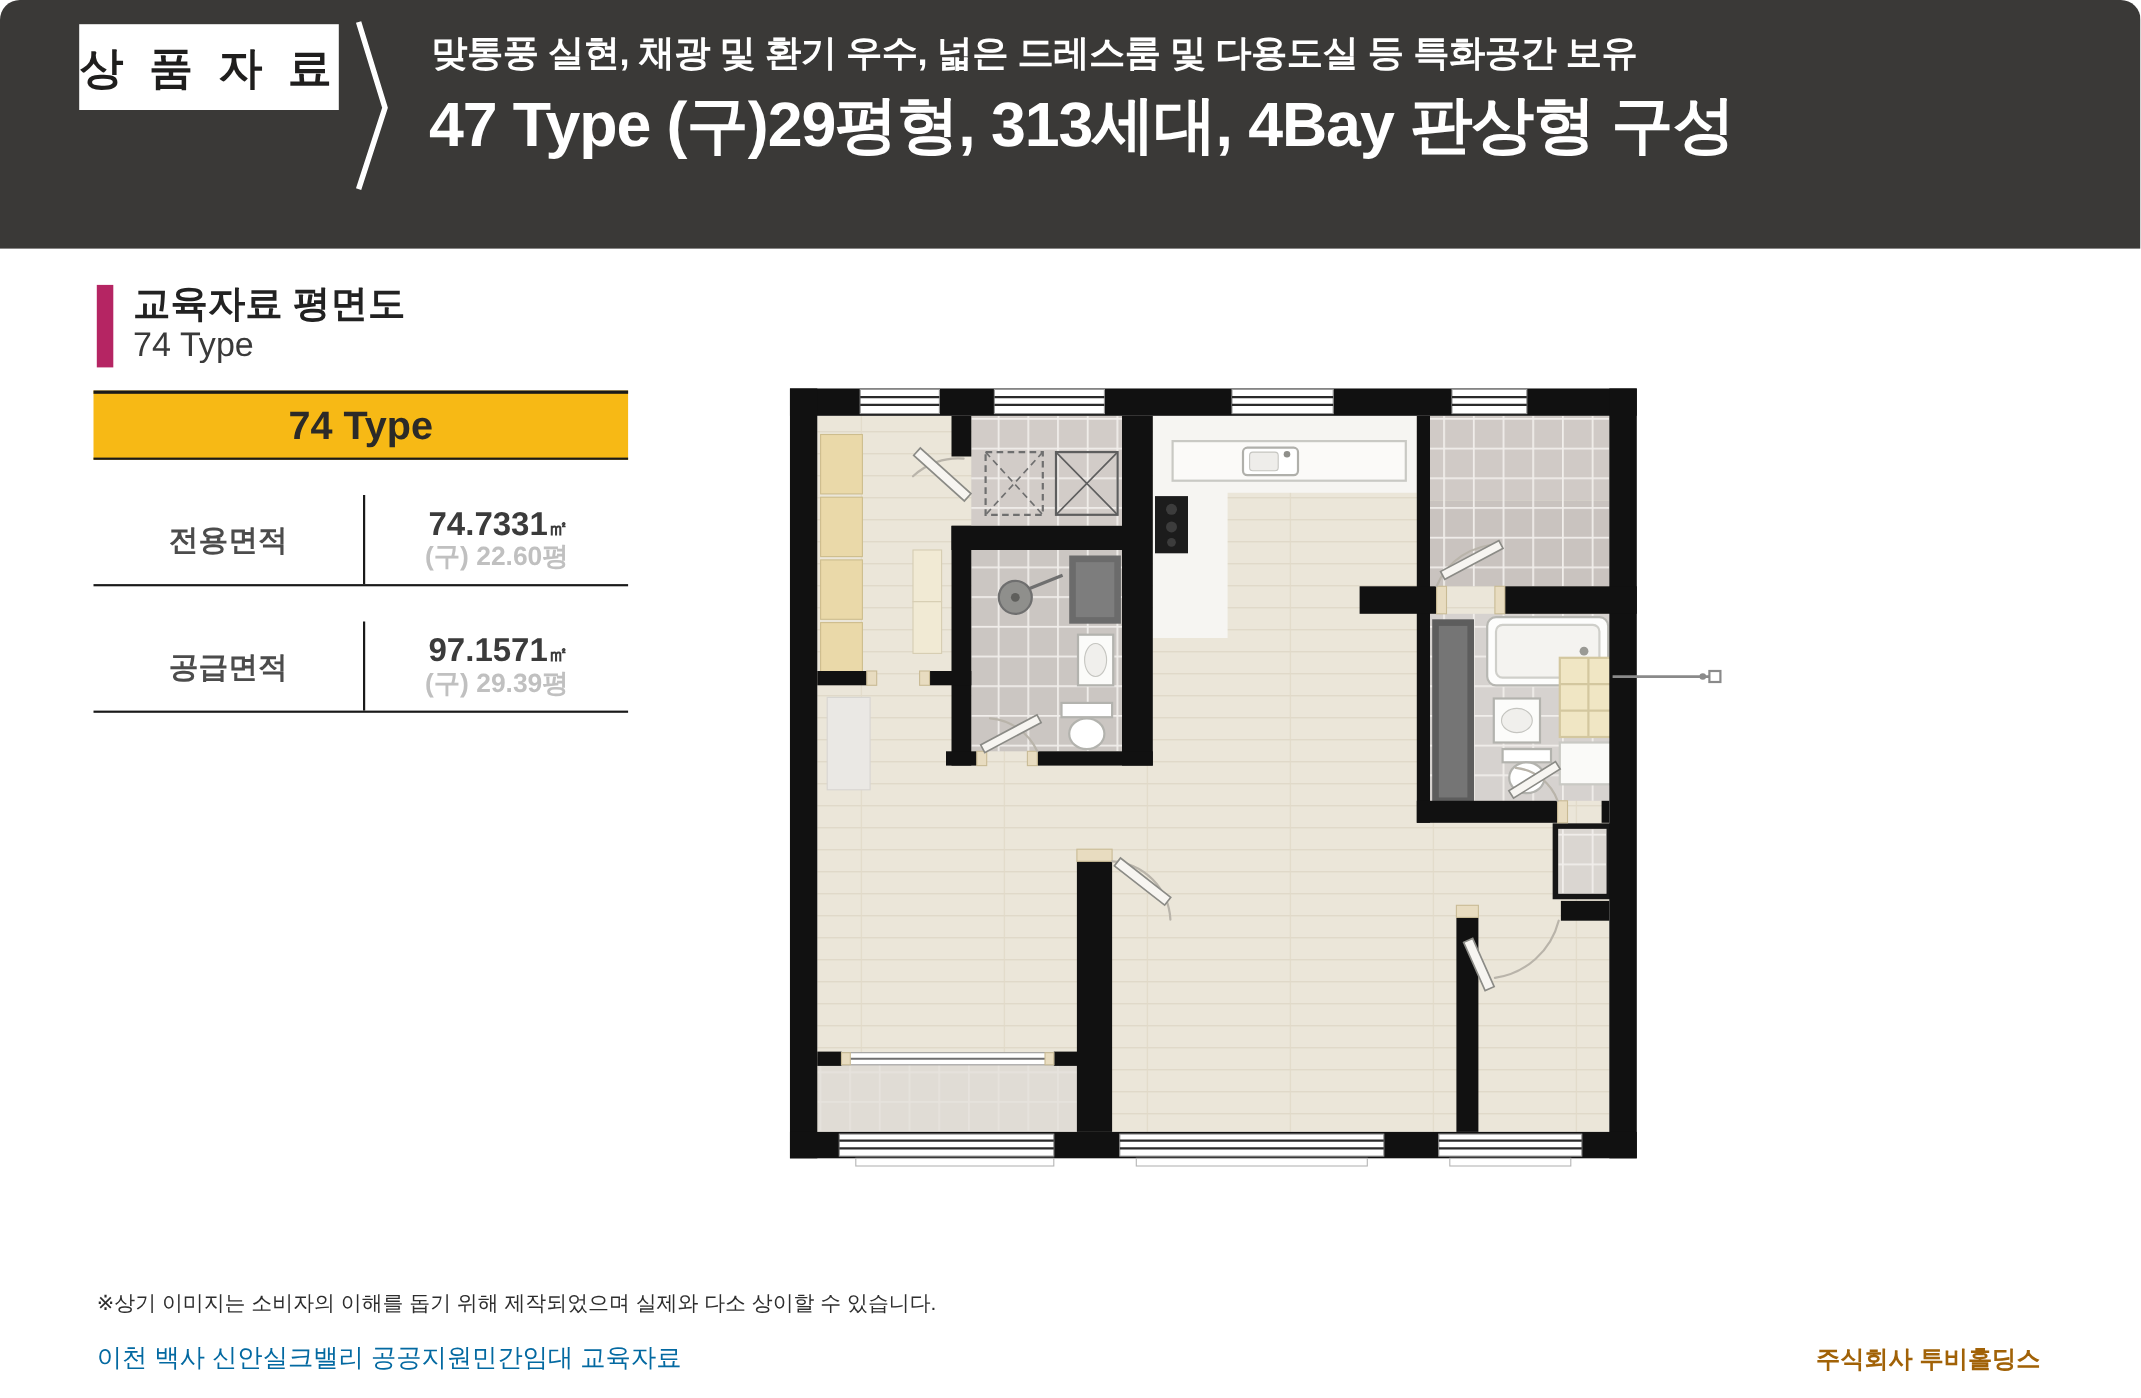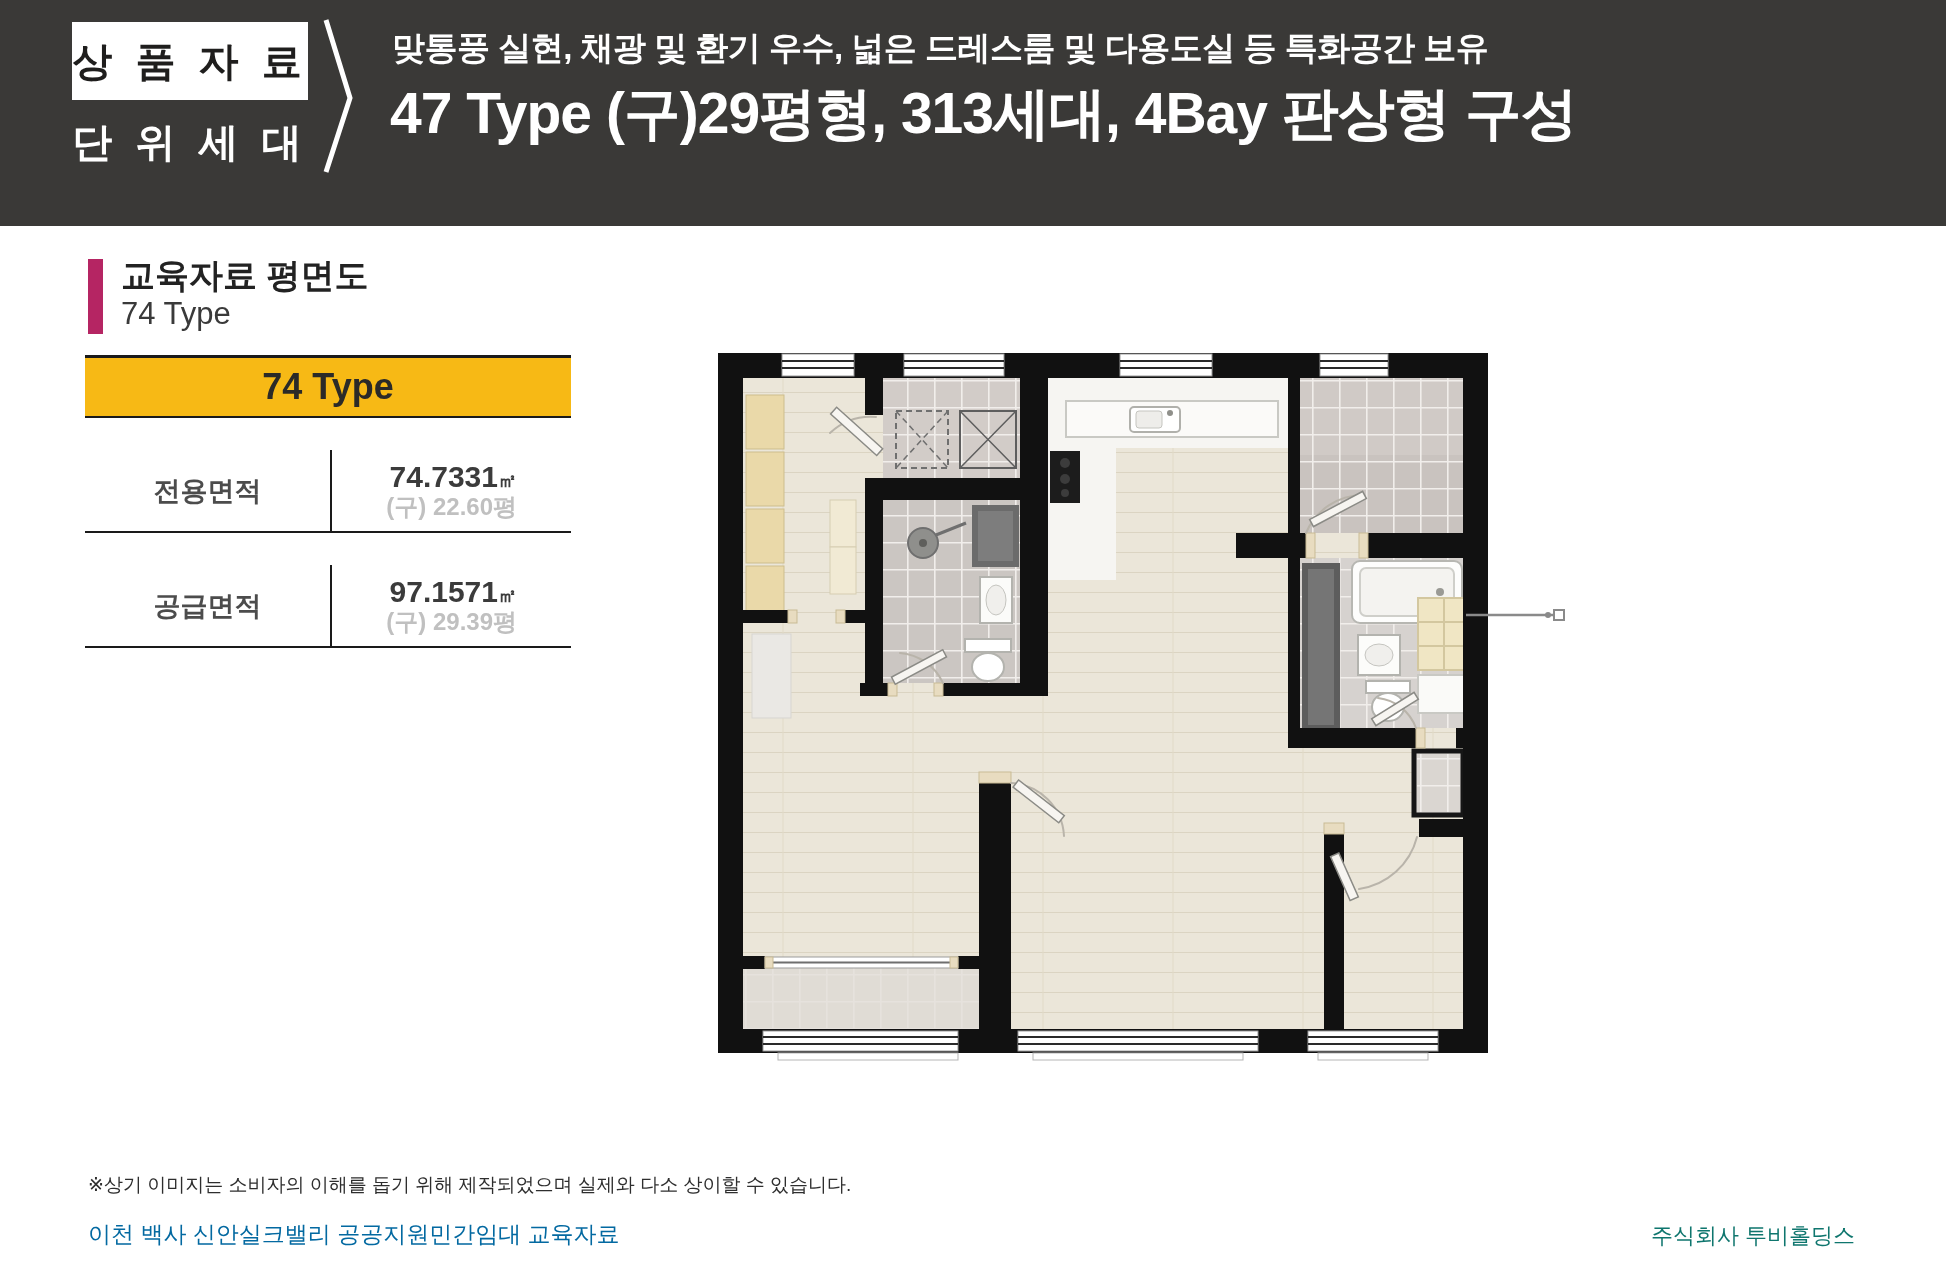--- a/index.html
+++ b/index.html
@@ -1,17 +1,17 @@
 <!DOCTYPE html>
 <html><head>
 <meta charset="utf-8">
 <style>
   html,body{margin:0;padding:0;background:#ffffff;}
   .canvas{position:relative;width:1946px;height:1271px;background:#ffffff;overflow:hidden;
-          font-family:"Liberation Sans","DejaVu Sans",sans-serif;}
+          font-family:"Liberation Sans","DejaVu Sans",sans-serif;border-radius:18px;}
   
   .hdr{position:absolute;left:0;top:0;width:1946px;height:226px;background:#3a3937;}
   .hdr-badge{position:absolute;left:72px;top:22px;width:236px;height:78px;background:#ffffff;
              display:flex;align-items:center;justify-content:center;}
   .hdr-badge span{font-size:40px;font-weight:bold;color:#1f1e1d;letter-spacing:6px;}
   .hdr-badge2{position:absolute;left:72px;top:112px;width:236px;height:60px;
               display:flex;align-items:center;justify-content:center;}
   .hdr-badge2 span{font-size:40px;font-weight:bold;color:#ffffff;letter-spacing:6px;}
   .hdr-chev{position:absolute;left:320px;top:16px;}
   .hdr-sub{position:absolute;left:392px;top:26px;font-size:33px;font-weight:bold;color:#ffffff;
@@ -36,33 +36,30 @@
   .row1{height:62px;}
   .row-big{height:81px;background:#ffffff;margin-top:32px;}
   .val{font-size:30px;font-weight:800;color:#3b3b3b;line-height:1.1;}
   .val .unit{font-size:19px;font-weight:800;}
   .subval{font-size:24px;font-weight:bold;color:#c0c0c0;line-height:1.15;}
   
   .plan{position:absolute;left:718px;top:353px;}
   
   .note{position:absolute;left:88px;top:1172px;font-size:19px;font-weight:500;color:#2e2e2e;}
   .foot-l{position:absolute;left:88px;top:1219px;font-size:23px;color:#0369a1;}
-  .foot-r{position:absolute;right:91px;top:1221px;font-size:22px;color:#0f766e;}
+  .foot-r{position:absolute;right:91px;top:1221px;font-size:22px;color:#a16207;font-weight:bold;}
 </style>
 </head>
 <body>
 
 <div class="canvas">
 
   <div class="hdr">
     <div class="hdr-badge">
       <span>상 품 자 료</span>
-    </div>
-    <div class="hdr-badge2">
-      <span>단 위 세 대</span>
     </div>
     <div class="hdr-chev">
       <svg width="40" height="160" viewBox="0 0 40 160">
         <polyline points="6,4 30,82 6,156" fill="none" stroke="#ffffff" stroke-width="5"></polyline>
       </svg>
     </div>
     <div class="hdr-sub">맞통풍 실현, 채광 및 환기 우수, 넓은 드레스룸 및 다용도실 등 특화공간 보유</div>
     <div class="hdr-title">47 Type (구)29평형, 313세대, 4Bay 판상형 구성</div>
   </div>
 

